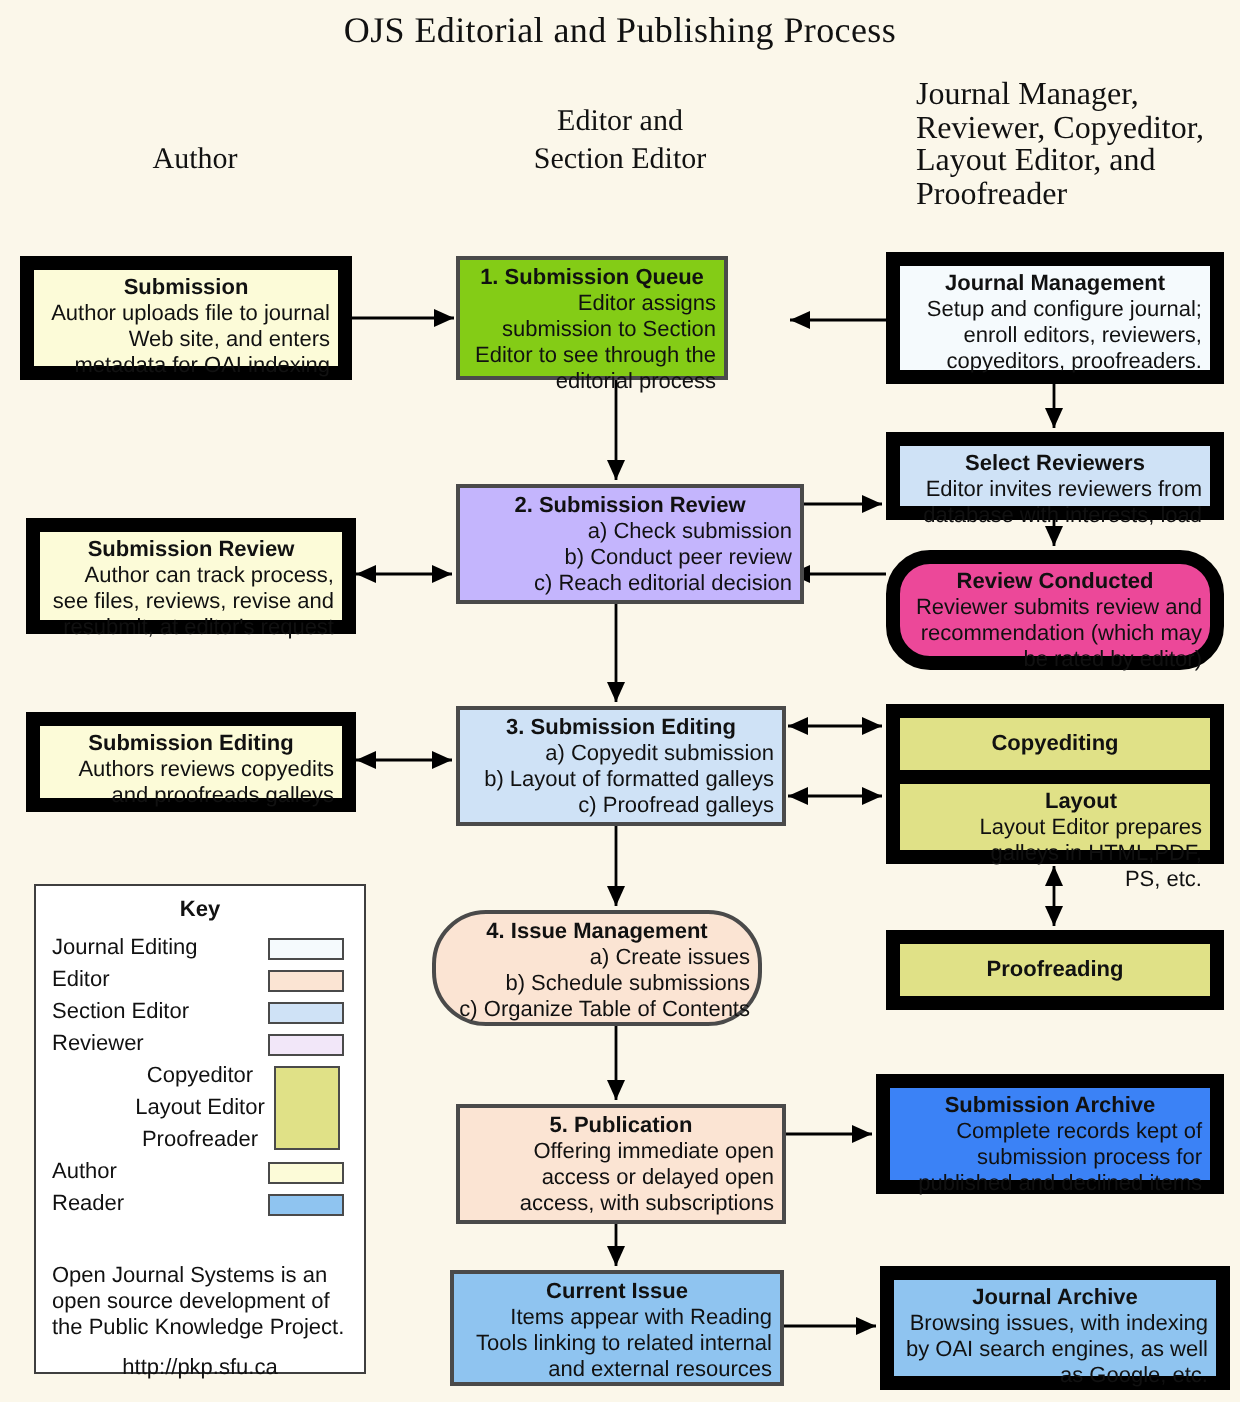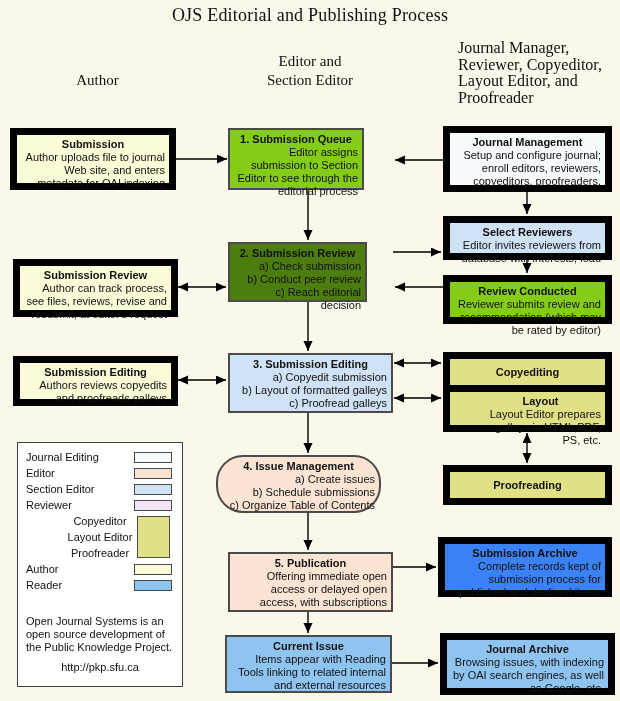--- a/index.html
+++ b/index.html
@@ -98,21 +98,21 @@
   </div>
   <div class="box" style="left: 13px; top: 356px; width: 165px; height: 50px; background-color: rgb(252, 251, 216);">
     <div class="bt">Submission Editing</div>
     <div class="bb">Authors reviews copyedits and proofreads galleys</div>
   </div>
 
   <div class="box thick" style="left: 228px; top: 128px; width: 136px; height: 62px; background-color: #84cc16;">
     <div class="bt">1. Submission Queue</div>
     <div class="bb">Editor assigns submission to Section Editor to see through the editorial process</div>
   </div>
-  <div class="box thick" style="left: 228px; top: 242px; width: 139px; height: 60px; background-color: #4d7c0f;">
+  <div class="box thick" style="left: 228px; top: 242px; width: 174px; height: 60px; background-color: #c4b5fd;">
     <div class="bt">2. Submission Review</div>
     <div class="bb">a) Check submission
 b) Conduct peer review
 c) Reach editorial decision</div>
   </div>
   <div class="box thick" style="left: 228px; top: 353px; width: 165px; height: 60px; background-color: rgb(207, 226, 246);">
     <div class="bt">3. Submission Editing</div>
     <div class="bb">a) Copyedit submission
 b) Layout of formatted galleys
 c) Proofread galleys</div>
@@ -133,21 +133,21 @@
   </div>
 
   <div class="box" style="left: 443px; top: 126px; width: 169px; height: 66px; background-color: rgb(245, 250, 253);">
     <div class="bt">Journal Management</div>
     <div class="bb">Setup and configure journal; enroll editors, reviewers, copyeditors, proofreaders.</div>
   </div>
   <div class="box" style="left: 443px; top: 216px; width: 169px; height: 44px; background-color: rgb(207, 226, 246);">
     <div class="bt">Select Reviewers</div>
     <div class="bb">Editor invites reviewers from database with interests, load</div>
   </div>
-  <div class="box" style="left: 443px; top: 275px; width: 169px; height: 49px; background-color: #84cc16;">
+  <div class="box" style="left: 443px; top: 275px; width: 169px; height: 60px; background-color: #ec4899; border-radius: 22px;">
     <div class="bt">Review Conducted</div>
     <div class="bb">Reviewer submits review and recommendation (which may be rated by editor)</div>
   </div>
   <div class="box title-only" style="left: 443px; top: 352px; width: 169px; height: 22px; background-color: rgb(224, 225, 135);">
     <div class="bt">Copyediting</div>
   </div>
   <div class="box" style="left: 443px; top: 385px; width: 169px; height: 47px; background-color: rgb(224, 225, 135); padding-left: 30px;">
     <div class="bt">Layout</div>
     <div class="bb">Layout Editor prepares galleys in HTML,PDF, PS, etc.</div>
   </div>
@@ -157,20 +157,21 @@
   <div class="box" style="left: 438px; top: 537px; width: 174px; height: 60px; background-color: #3b82f6;">
     <div class="bt">Submission Archive</div>
     <div class="bb">Complete records kept of submission process for published and declined items</div>
   </div>
   <div class="box" style="left: 440px; top: 633px; width: 175px; height: 62px; background-color: rgb(143, 196, 240);">
     <div class="bt">Journal Archive</div>
     <div class="bb">Browsing issues, with indexing by OAI search engines, as well as Google, etc.</div>
   </div>
 
   <div id="key-box" style="background-color: rgb(255, 255, 255);">
+    <div id="key-title">Key</div>
     <div class="krow">
       <span class="klabel">Journal Editing</span>
       <span class="swatch" style="background-color: rgb(245, 250, 253);"></span>
     </div>
     <div class="krow">
       <span class="klabel">Editor</span>
       <span class="swatch" style="background-color: rgb(251, 228, 211);"></span>
     </div>
     <div class="krow">
       <span class="klabel">Section Editor</span>

